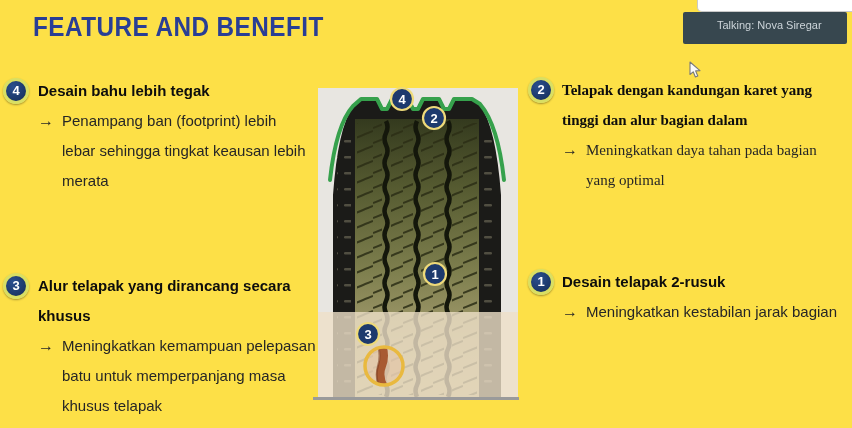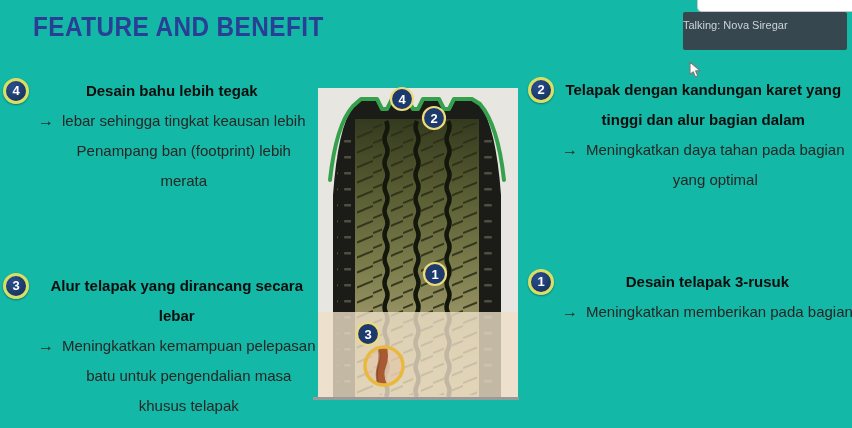--- a/index.html
+++ b/index.html
@@ -1,48 +1,48 @@
 <!DOCTYPE html>
 <html><head>
 <meta charset="utf-8">
 <style>
   html,body{margin:0;padding:0;background:#fff;}
   .stage{
-    position:relative;width:852px;height:428px;background:#14b8a6;overflow:hidden;
+    position:relative;width:852px;height:428px;background:#fde047;overflow:hidden;
     font-family:"Liberation Sans",sans-serif;
   }
   .page-title{
     position:absolute;left:33px;top:12px;
     font-size:27px;font-weight:bold;color:#293e95;
     letter-spacing:.5px;transform:scaleX(.9);transform-origin:left top;
     white-space:nowrap;
   }
   
   .video-window{
     position:absolute;left:697px;top:0;right:0;height:11px;background:#ffffff;
     border-left:1px solid #c9c9c9;border-bottom:1px solid #c9c9c9;
     border-bottom-left-radius:5px;
   }
   .talking-badge{
-    position:absolute;left:683px;top:12px;width:164px;height:38px;
+    position:absolute;left:683px;top:12px;width:164px;height:32px;
     background:#37474f;border-radius:2px;box-sizing:border-box;
-    color:#ccd4d9;font-size:11px;line-height:26px;
+    color:#ccd4d9;font-size:11px;line-height:26px;padding-left:34px;
     white-space:nowrap;
   }
   .cursor{position:absolute;left:689px;top:61px;width:12px;height:17px;}
   
   .num-badge{
     position:absolute;width:20px;height:20px;border-radius:50%;
     background:radial-gradient(circle at 35% 30%, #2a4f8e 0%, #1d3a6d 60%, #162c55 100%);
     border:3px solid #d9df63;
     color:#ffffff;font-size:13px;font-weight:bold;text-align:center;line-height:20px;
     box-shadow:0 1px 2px rgba(0,0,0,.35);
   }
   .feature-text{position:absolute;}
-  .line{font-size:15px;line-height:30px;white-space:nowrap;color:#262626;text-align:center;}
+  .line{font-size:15px;line-height:30px;white-space:nowrap;color:#262626;}
   .hl{font-weight:bold;color:#0d0d0d;}
   .benefit{display:flex;}
   .arrow{width:24px;font-size:16px;line-height:30px;color:#262626;flex:none;}
   .tire{position:absolute;left:313px;top:85px;width:206px;height:315px;}
 </style>
 </head>
 <body>
 
 <div class="stage">
 
@@ -52,67 +52,67 @@
   <div class="talking-badge">Talking: Nova Siregar</div>
 
   <div class="num-badge" style="left:3px;top:78px;">
     <span>4</span>
   </div>
   <div class="feature-text" style="left:38px;top:76px;">
     <div class="line hl">Desain bahu lebih tegak</div>
     <div class="benefit">
       <span class="arrow">→</span>
       <div>
+        <div class="line">Penampang ban (footprint) lebih</div>
         <div class="line">lebar sehingga tingkat keausan lebih</div>
-        <div class="line">Penampang ban (footprint) lebih</div>
         <div class="line">merata</div>
       </div>
     </div>
   </div>
 
   <div class="num-badge" style="left:3px;top:273px;">
     <span>3</span>
   </div>
   <div class="feature-text" style="left:38px;top:271px;">
     <div class="line hl">Alur telapak yang dirancang secara</div>
-    <div class="line hl">lebar</div>
+    <div class="line hl">khusus</div>
     <div class="benefit">
       <span class="arrow">→</span>
       <div>
         <div class="line">Meningkatkan kemampuan pelepasan</div>
-        <div class="line">batu untuk pengendalian masa</div>
+        <div class="line">batu untuk memperpanjang masa</div>
         <div class="line">khusus telapak</div>
       </div>
     </div>
   </div>
 
   <div class="num-badge" style="left:528px;top:77px;">
     <span>2</span>
   </div>
-  <div class="feature-text" style="left:562px;top:75px;">
+  <div class="feature-text" style="left:562px;top:75px;font-family:Liberation Serif, serif;">
     <div class="line hl">Telapak dengan kandungan karet yang</div>
     <div class="line hl">tinggi dan alur bagian dalam</div>
     <div class="benefit">
       <span class="arrow">→</span>
       <div>
         <div class="line">Meningkatkan daya tahan pada bagian</div>
         <div class="line">yang optimal</div>
       </div>
     </div>
   </div>
 
   <div class="num-badge" style="left:528px;top:269px;">
     <span>1</span>
   </div>
   <div class="feature-text" style="left:562px;top:267px;">
-    <div class="line hl">Desain telapak 3-rusuk</div>
+    <div class="line hl">Desain telapak 2-rusuk</div>
     <div class="benefit">
       <span class="arrow">→</span>
       <div>
-        <div class="line">Meningkatkan memberikan pada bagian</div>
+        <div class="line">Meningkatkan kestabilan jarak bagian</div>
       </div>
     </div>
   </div>
 
   <svg class="tire" viewBox="0 0 206 315">
     <defs>
       <linearGradient id="treadGrad" x1="0" y1="0" x2="0" y2="1">
         <stop offset="0" stop-color="#343a1e"></stop>
         <stop offset="0.25" stop-color="#565b31"></stop>
         <stop offset="0.55" stop-color="#7e7f4e"></stop>

